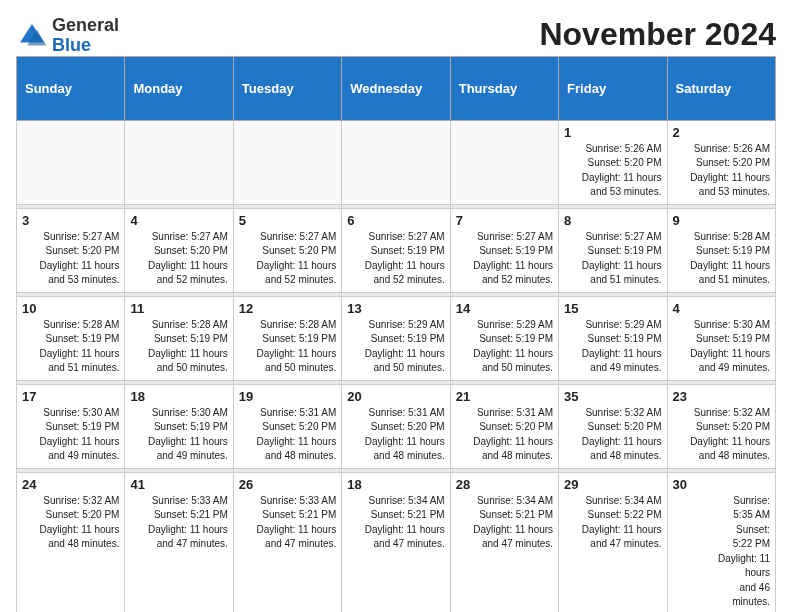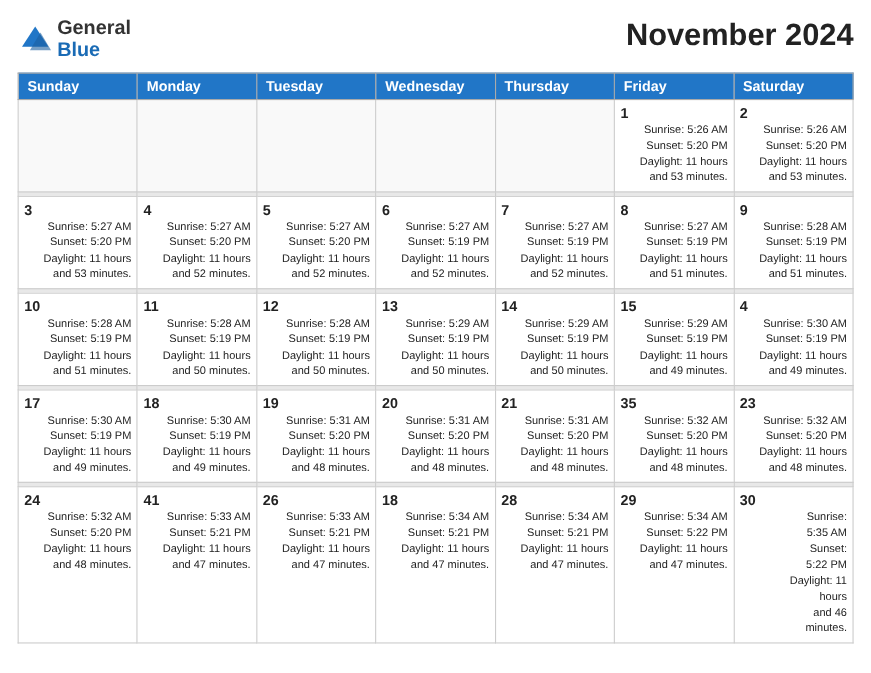--- a/index.html
+++ b/index.html
@@ -7,21 +7,20 @@
       font-family: Arial, sans-serif;
       background: #fff;
       width: 792px;
       min-height: 612px;
       padding: 16px;
     }
     .header {
       display: flex;
       justify-content: space-between;
       align-items: flex-start;
-      margin-bottom: 10px;
     }
     .logo {
       display: flex;
       align-items: center;
       gap: 4px;
     }
     .logo-text {
       font-size: 18px;
       font-weight: bold;
       line-height: 1.1;
@@ -29,39 +28,39 @@
     .logo-general { color: #333; }
     .logo-blue { color: #1a6bb5; text-align: right; }
     .logo-icon {
       width: 32px;
       height: 32px;
     }
     .title-block {
       text-align: right;
     }
     .month-title {
-      font-size: 28px;
+      font-size: 32px;
       font-weight: bold;
       color: #222;
     }
     .location-title {
       font-size: 15px;
       color: #444;
       margin-top: 2px;
     }
     .calendar {
       width: 100%;
       border-collapse: collapse;
     }
     .calendar th {
       background-color: #2176c7;
       color: #fff;
       font-size: 13px;
       font-weight: bold;
-      padding: 4px 8px;
+      padding: 24px 8px;
       text-align: left;
       border: 1px solid #aaa;
     }
     .calendar td {
       border: 1px solid #ccc;
       vertical-align: top;
       padding: 4px 5px;
       font-size: 10.5px;
       color: #222;
       width: calc(100% / 7);

